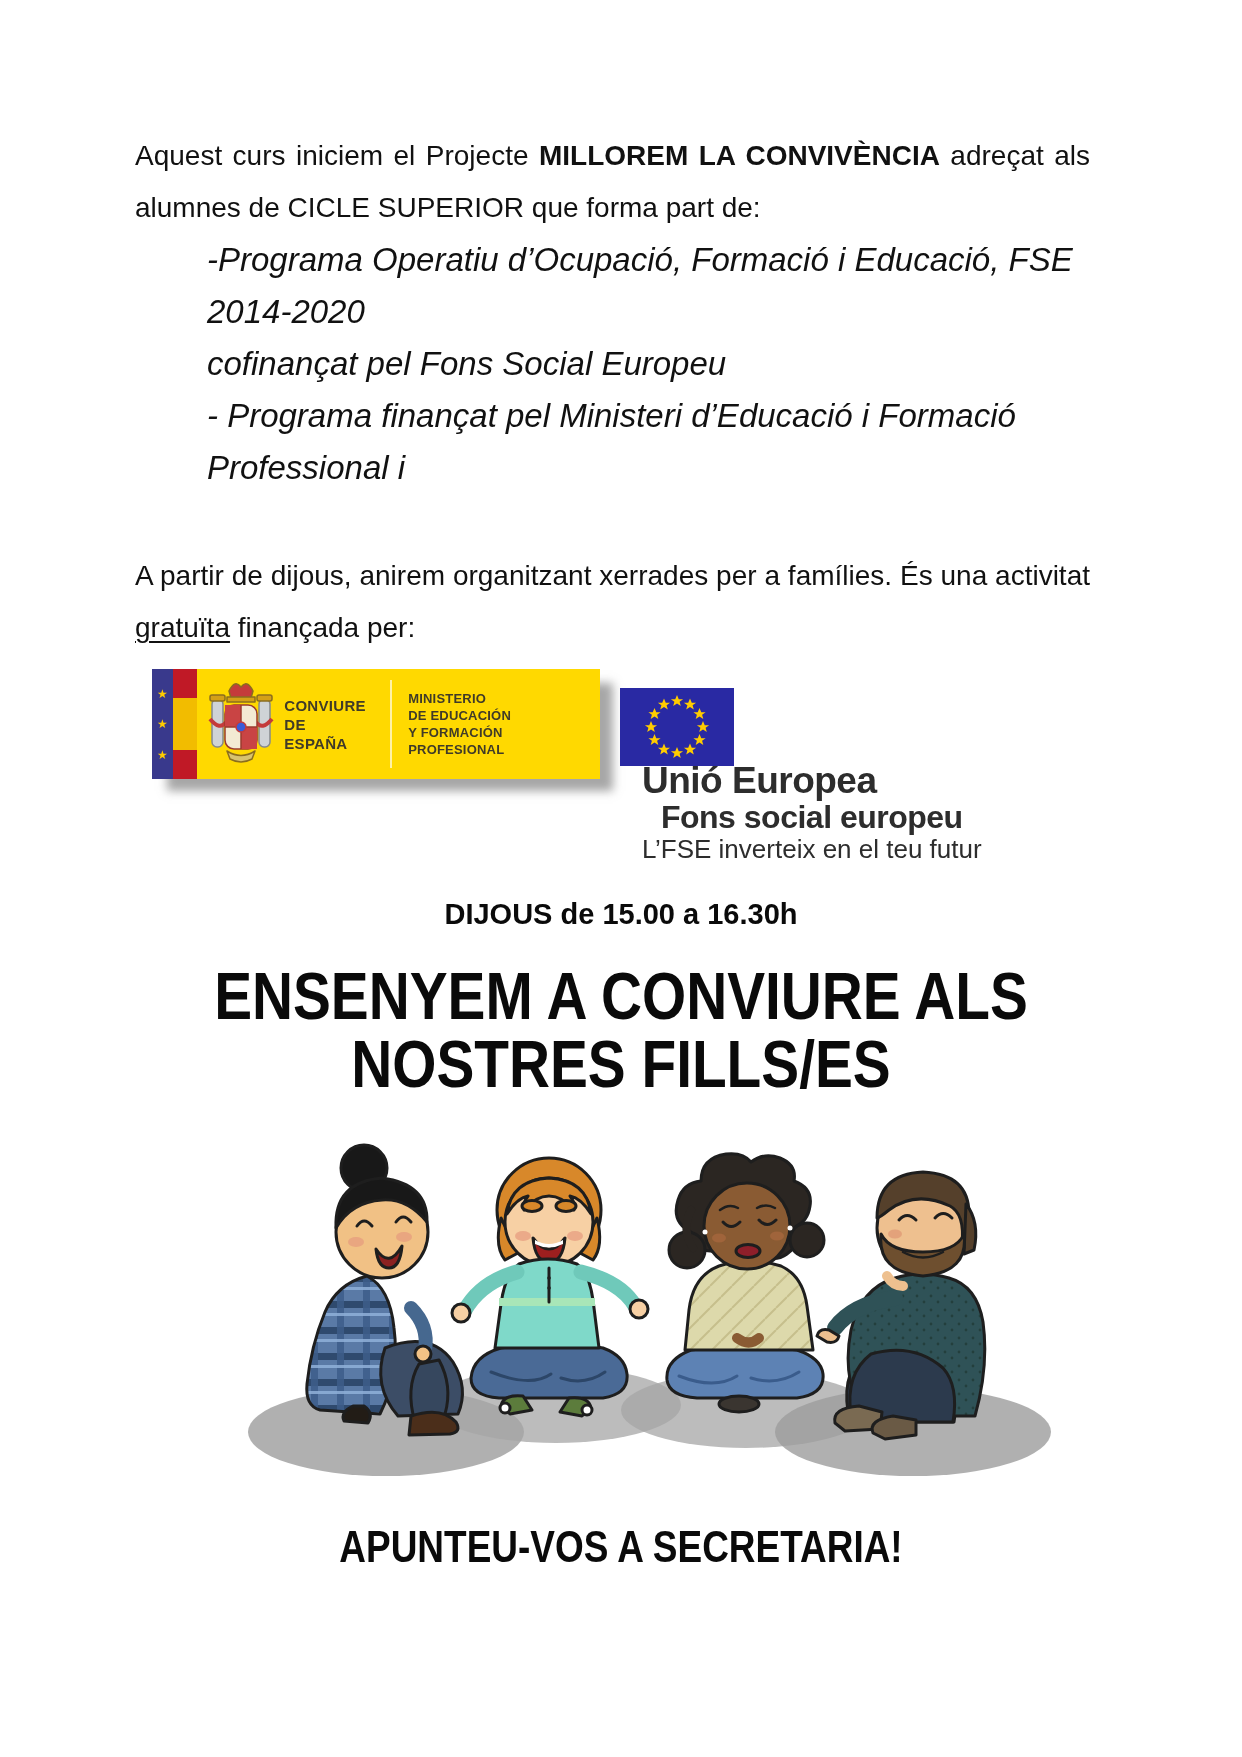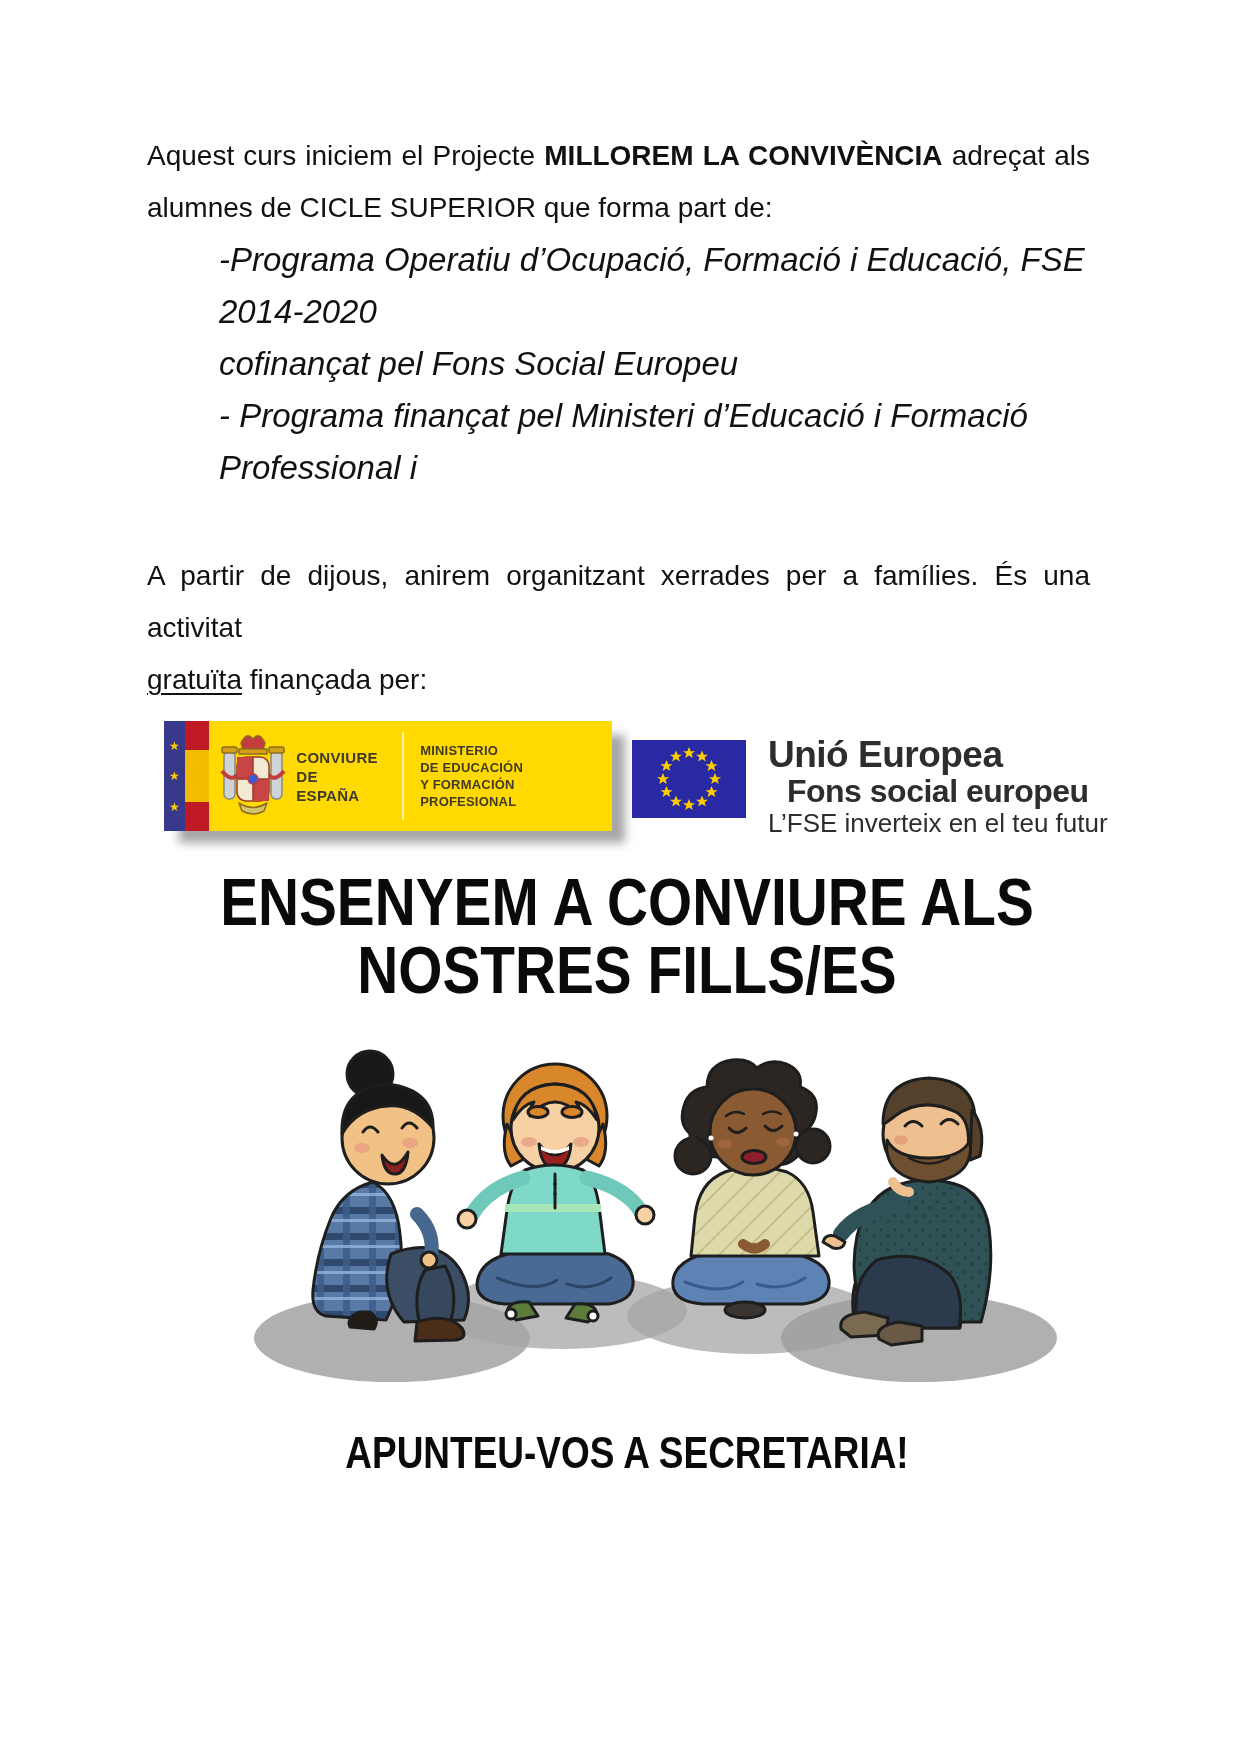--- a/index.html
+++ b/index.html
@@ -1,17 +1,17 @@
 <!DOCTYPE html>
 <html><head>
 <meta charset="utf-8">
 <style>
   html,body { margin:0; padding:0; background:#ffffff; }
   body { width:1242px; height:1757px; font-family:"Liberation Sans", sans-serif; color:#000; }
-  .page { position:relative; width:1242px; height:1757px; padding-top:130px; box-sizing:border-box; overflow:hidden; background:#fff;padding-left:12px; }
+  .page { position:relative; width:1242px; height:1757px; padding-top:130px; box-sizing:border-box; overflow:hidden; background:#fff; }
 
   .para { margin:0 152px 0 135px; font-size:28px; line-height:52px; color:#111; }
   .jline { text-align:justify; text-align-last:justify; }
   .b { font-weight:bold; }
   .u { font-weight:normal; text-decoration:underline; text-decoration-thickness:2px; text-underline-offset:4px; }
 
   .list { margin:0 152px 0 207px; font-size:33px; line-height:52px; font-style:italic; color:#111; }
 
   .activity { margin-top:56px; }
 
@@ -21,21 +21,21 @@
   .eu-strip { width:21px; height:110px; background:#39398C; display:flex; flex-direction:column;
               justify-content:space-evenly; align-items:center; }
   .eu-strip span { color:#FFCC00; font-size:12px; line-height:12px; }
   .flag-strip { width:25px; height:110px;
                 background:linear-gradient(180deg,#C01926 0 26%,#F2BC00 26% 74%,#C01926 74% 100%); }
   .arms-box { width:88px; height:110px; display:flex; align-items:center; justify-content:center; }
   .gov-text { font-size:15px; line-height:19px; font-weight:bold; color:#403B28; letter-spacing:0.3px; }
   .logo-divider { width:2px; height:88px; background:rgba(255,255,255,0.65); margin:0 16px 0 18px; align-self:center; }
   .ministry-text { font-size:13px; line-height:17px; font-weight:bold; color:#403B28; letter-spacing:0.2px; }
 
-  .eu-logo { display:flex; align-items:flex-start; margin-left:20px; margin-top:19px; }
+  .eu-logo { display:flex; align-items:flex-start; margin-left:20px; margin-top:19px;flex-direction:column; }
   .eu-flag { width:114px; height:78px; display:block; }
   .eu-text { margin-left:22px; color:#2d2d2d; margin-top:-4px; }
   .eu-title { font-size:37px; line-height:38px; font-weight:bold; letter-spacing:-0.5px; }
   .eu-subtitle { font-size:32px; line-height:34px; font-weight:bold; letter-spacing:-0.5px;text-align:center; }
   .eu-tagline { font-size:26px; line-height:30px; }
 
   .lead { margin-top:50px; text-align:center; font-size:27px; line-height:36px; color:#111; }
   .schedule { margin-top:32px; text-align:center; font-size:29px; line-height:36px; font-weight:bold; color:#0a0a0a; }
   .big-title { margin-top:30px; text-align:center; font-size:66px; line-height:68px; font-weight:bold;
                color:#0a0a0a; transform:scaleX(0.86); transform-origin:50% 0; white-space:nowrap; }
@@ -131,20 +131,21 @@
         <use href="#star" transform="translate(44,16.5)"></use>
       </svg>
       <div class="eu-text">
         <div class="eu-title">Unió Europea</div>
         <div class="eu-subtitle">Fons social europeu</div>
         <div class="eu-tagline">L’FSE inverteix en el teu futur</div>
       </div>
     </div>
   </div>
 
+  <div class="schedule">DIJOUS de 15.00 a 16.30h</div>
   <div class="big-title">
     <div>ENSENYEM A CONVIURE ALS</div>
     <div>NOSTRES FILLS/ES</div>
   </div>
 
   <div class="illustration">
     <svg width="900" height="380" viewBox="0 0 900 380">
       <defs>
         <pattern id="plaid" width="26" height="26" patternUnits="userSpaceOnUse">
           <rect width="26" height="26" fill="#5a7aa6"></rect>

